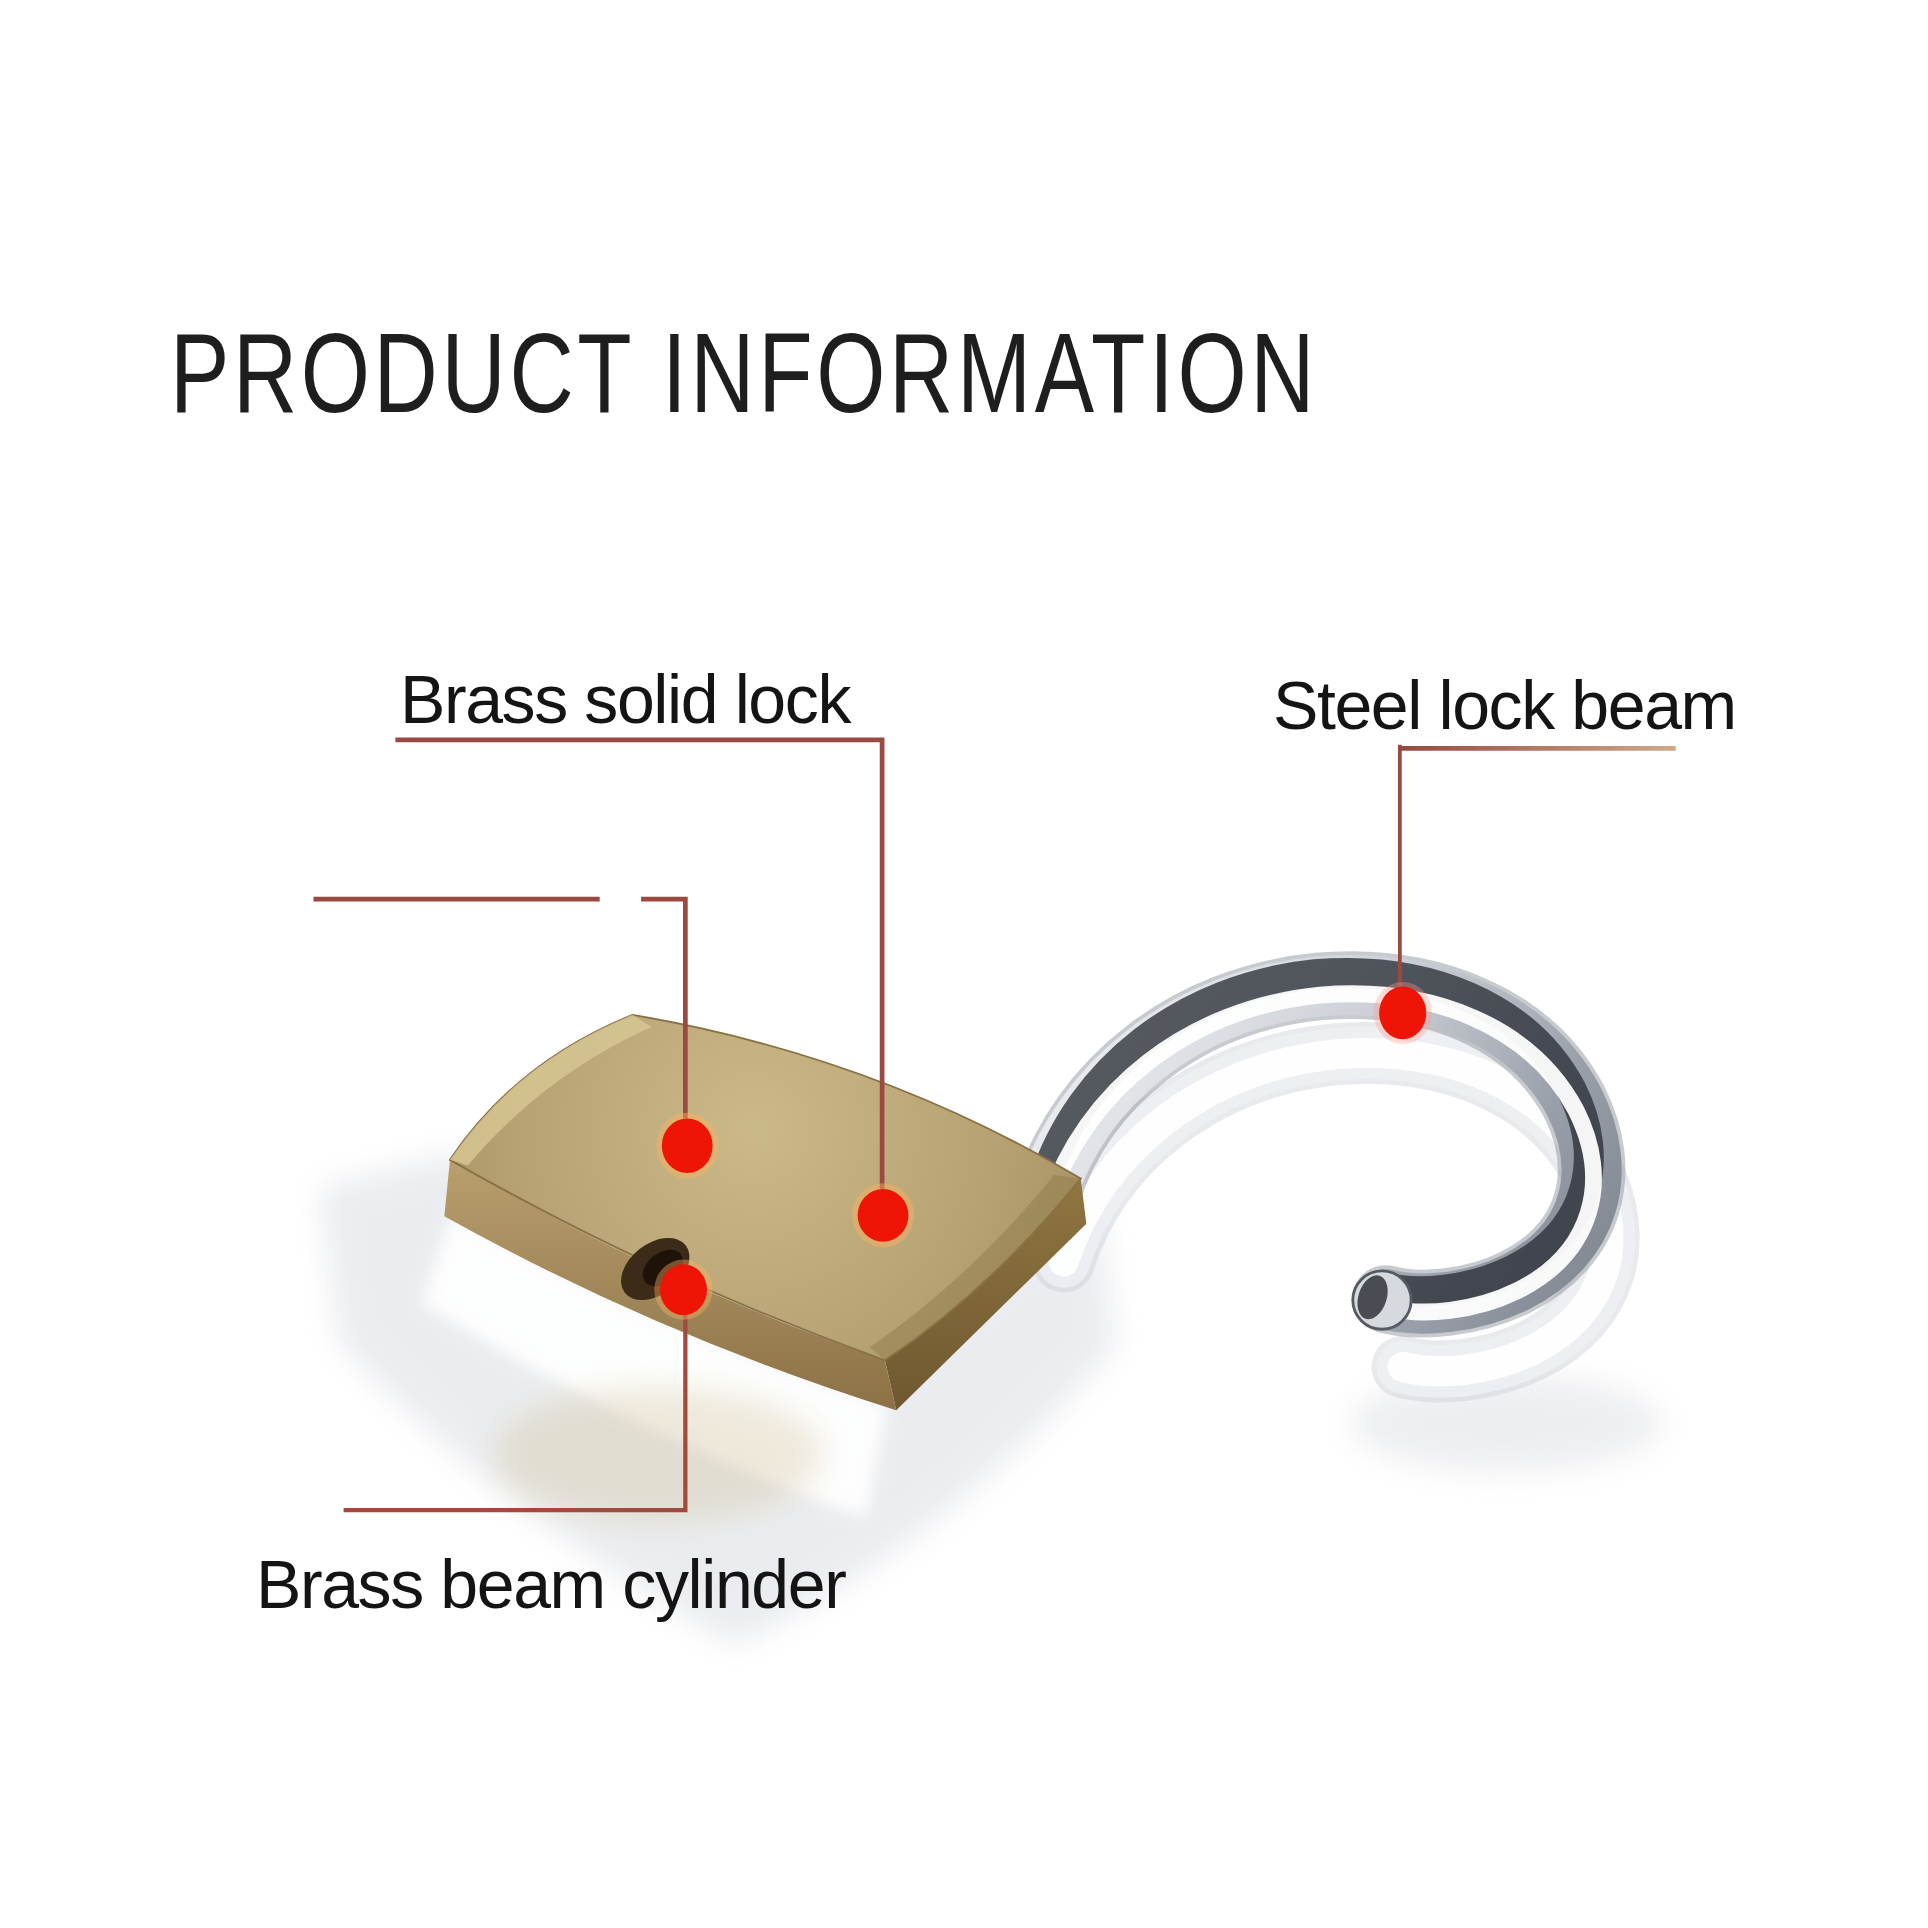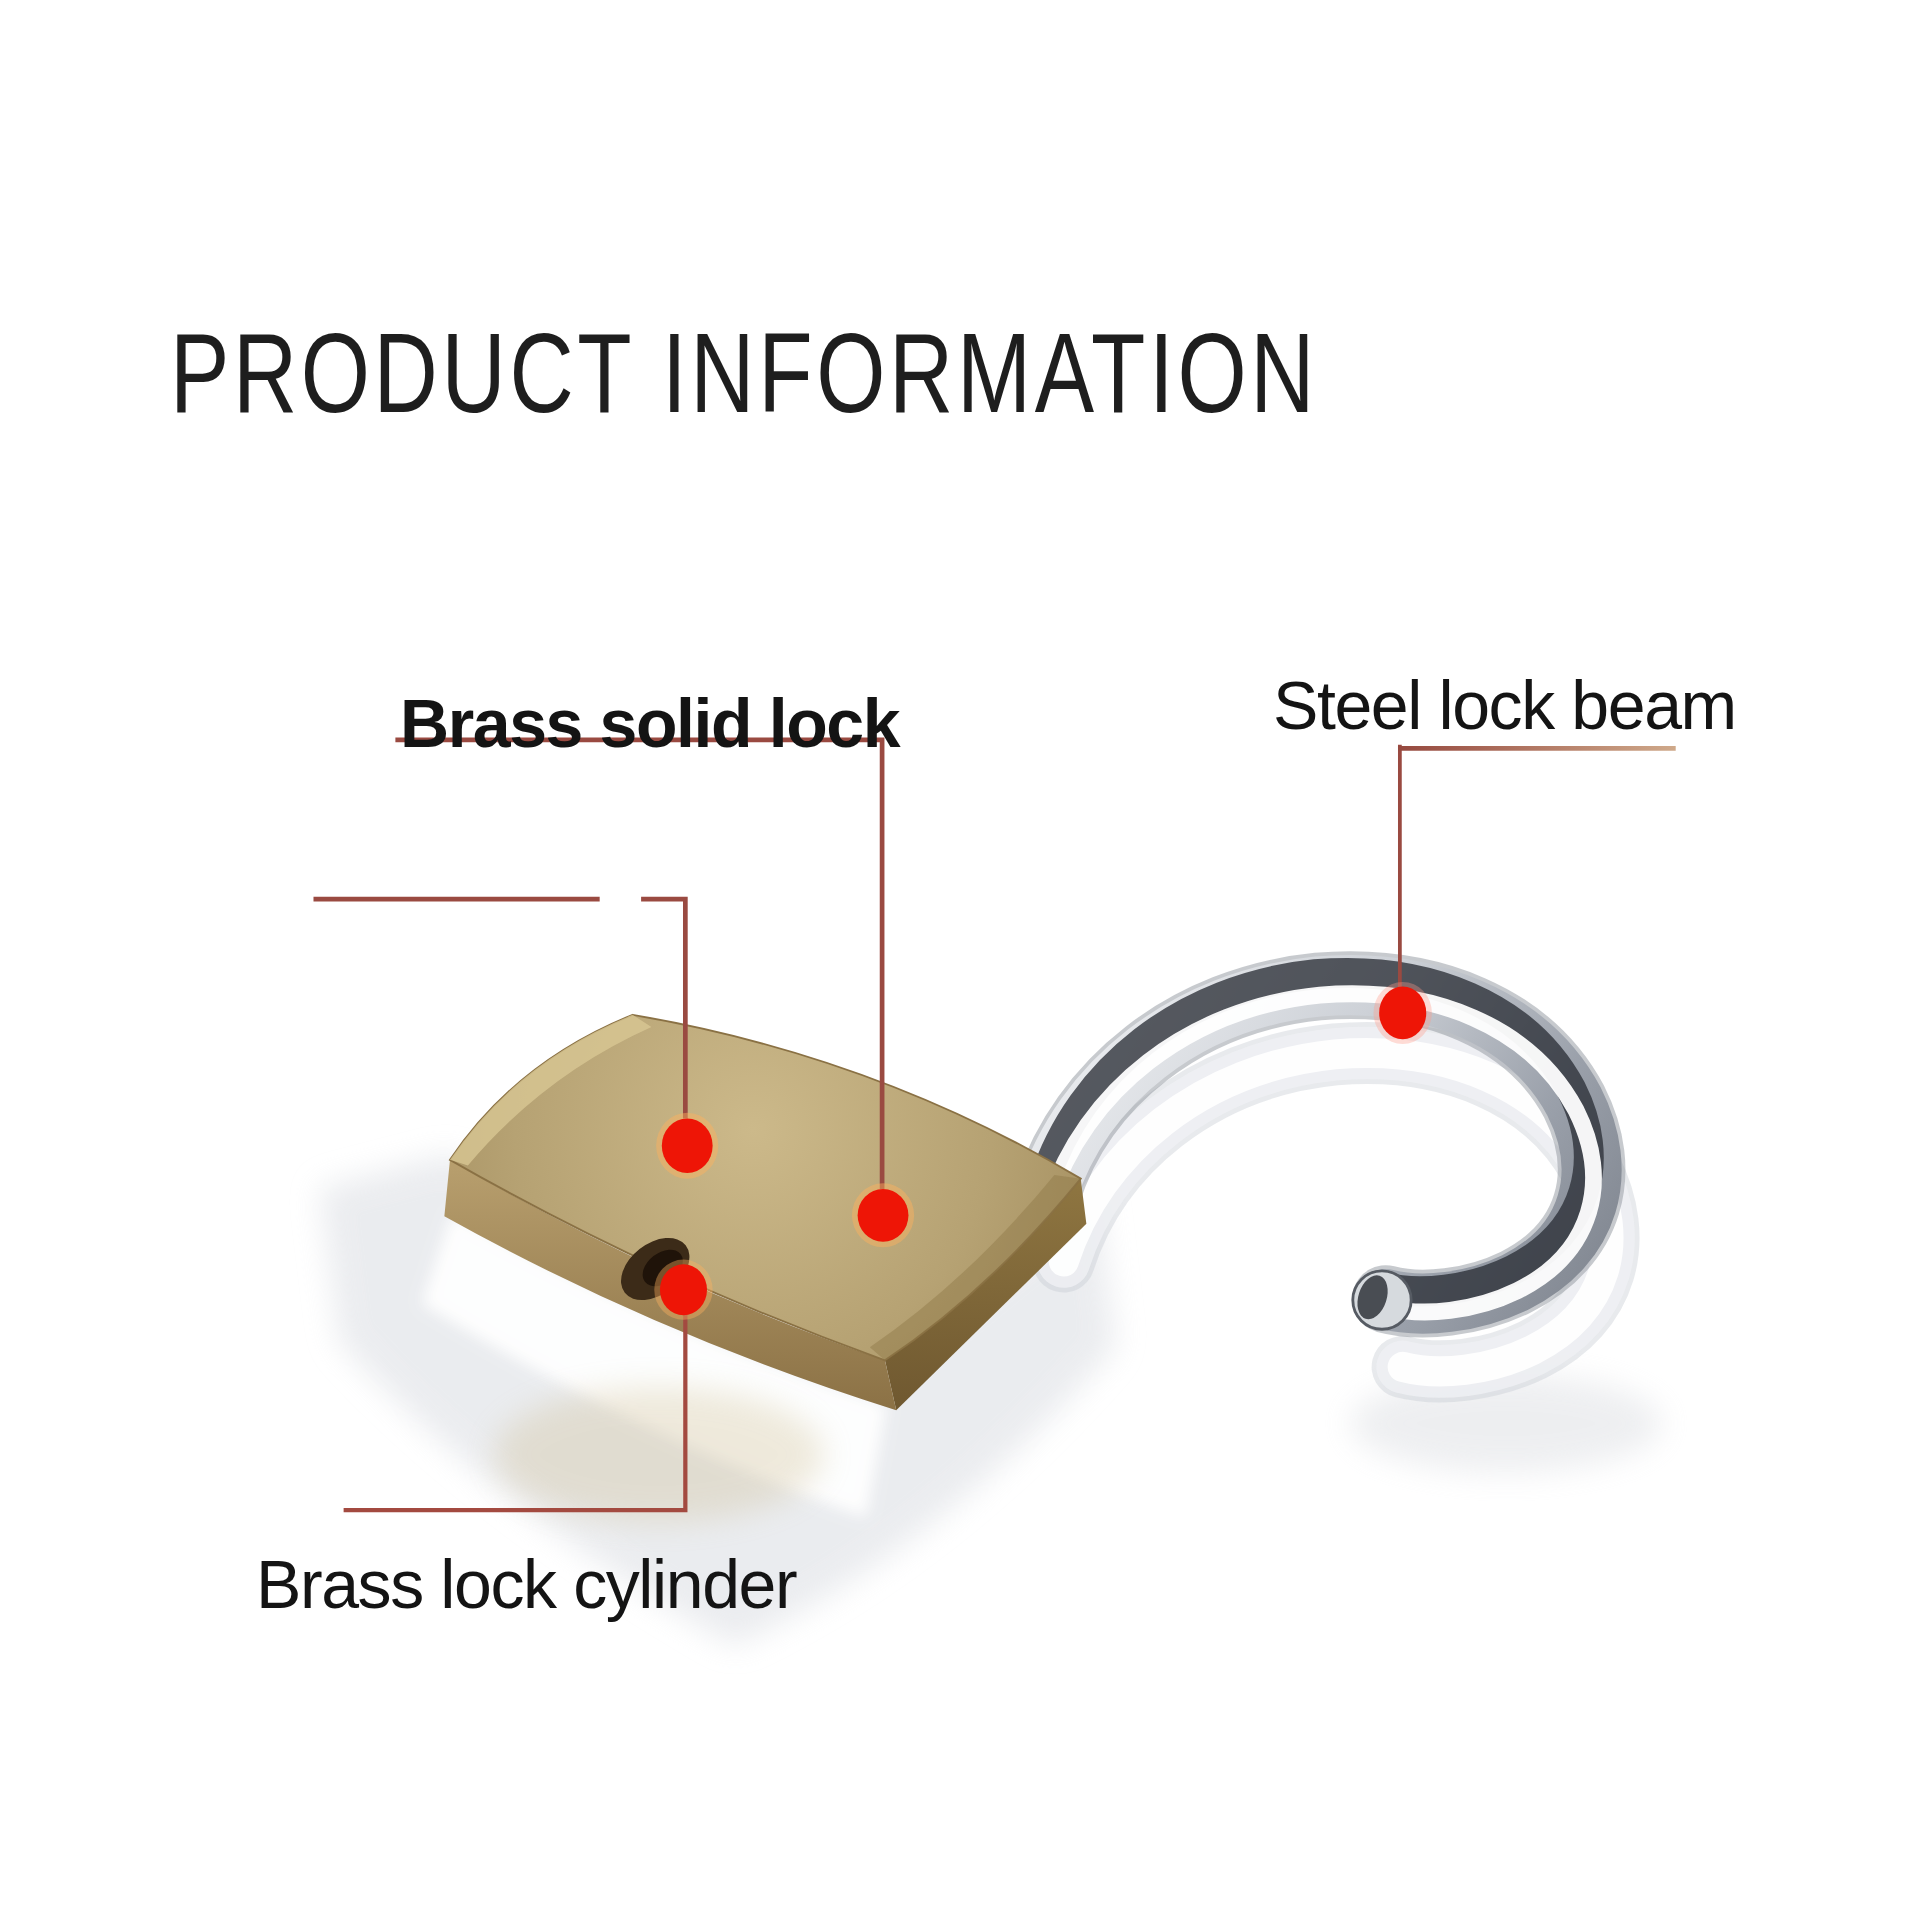--- a/index.html
+++ b/index.html
@@ -19,21 +19,21 @@
     font-size:114px;line-height:1;font-weight:400;
     letter-spacing:4.7px;color:#1e1e1e;
     transform:scaleX(0.78);transform-origin:center top;
     white-space:nowrap;
   }
   .callout-label{
     position:absolute;
     font-size:68px;line-height:1;letter-spacing:-1.4px;
     color:#141414;white-space:nowrap;
   }
-  .lbl-brass-solid-lock{left:400px;top:689px;font-weight:bold;}
+  .lbl-brass-solid-lock{left:400px;top:665px;}
   .lbl-surface-drawing-process{left:132px;top:815px;}
   .lbl-steel-lock-beam{left:1273px;top:671px;text-align:right;}
   .lbl-brass-lock-cylinder{left:256px;top:1550px;}
 </style>
 </head>
 <body>
 
 <div id="stage">
 
   <svg class="art" viewBox="0 0 2048 2048" aria-hidden="true">
@@ -133,16 +133,16 @@
       </g>
     </g>
   </svg>
 
   <div class="title-wrap">
     <span class="title">PRODUCT INFORMATION</span>
   </div>
 
   <div class="callout-label lbl-brass-solid-lock">Brass solid lock</div>
   <div class="callout-label lbl-steel-lock-beam">Steel lock beam</div>
-  <div class="callout-label lbl-brass-lock-cylinder">Brass lock cylinder</div>
+  <div class="callout-label lbl-brass-lock-cylinder">Brass beam cylinder</div>
 
 </div>
 
 
 </body></html>

